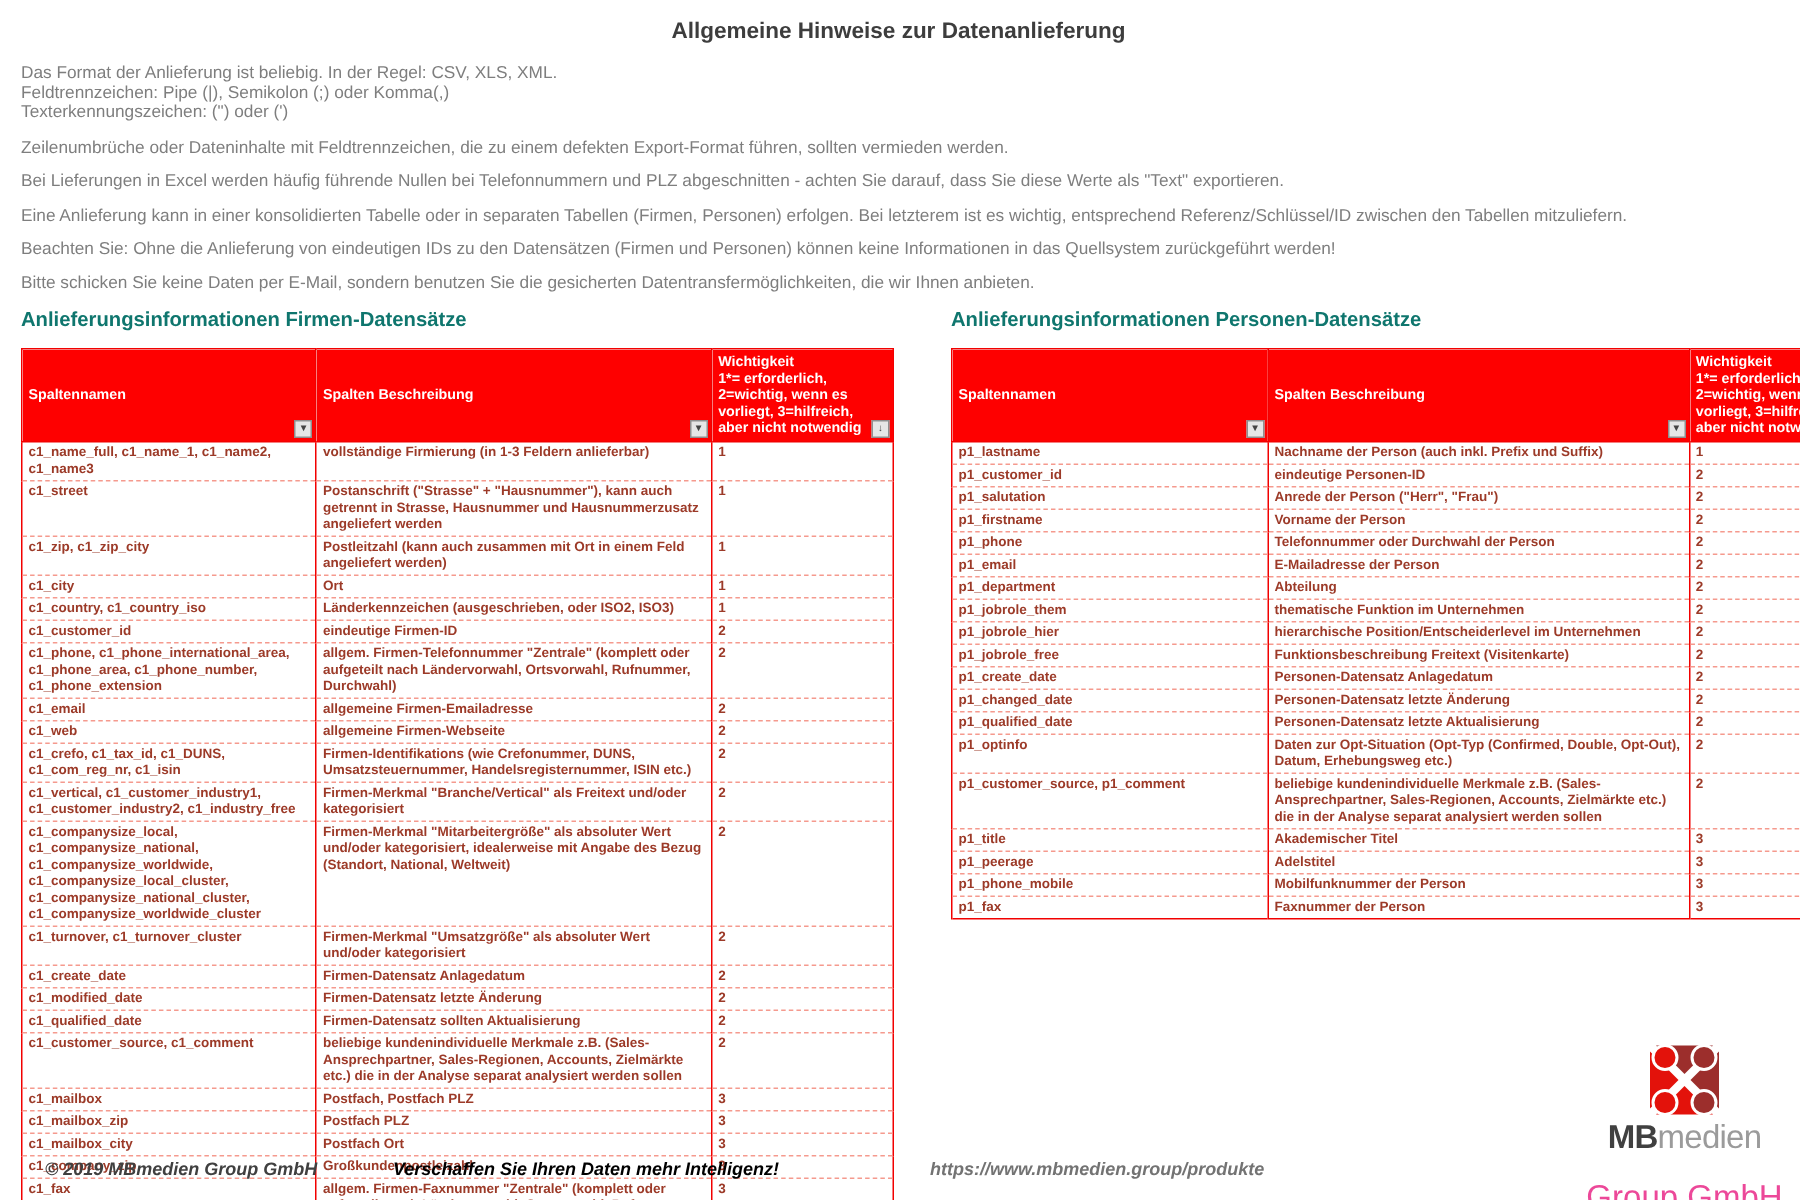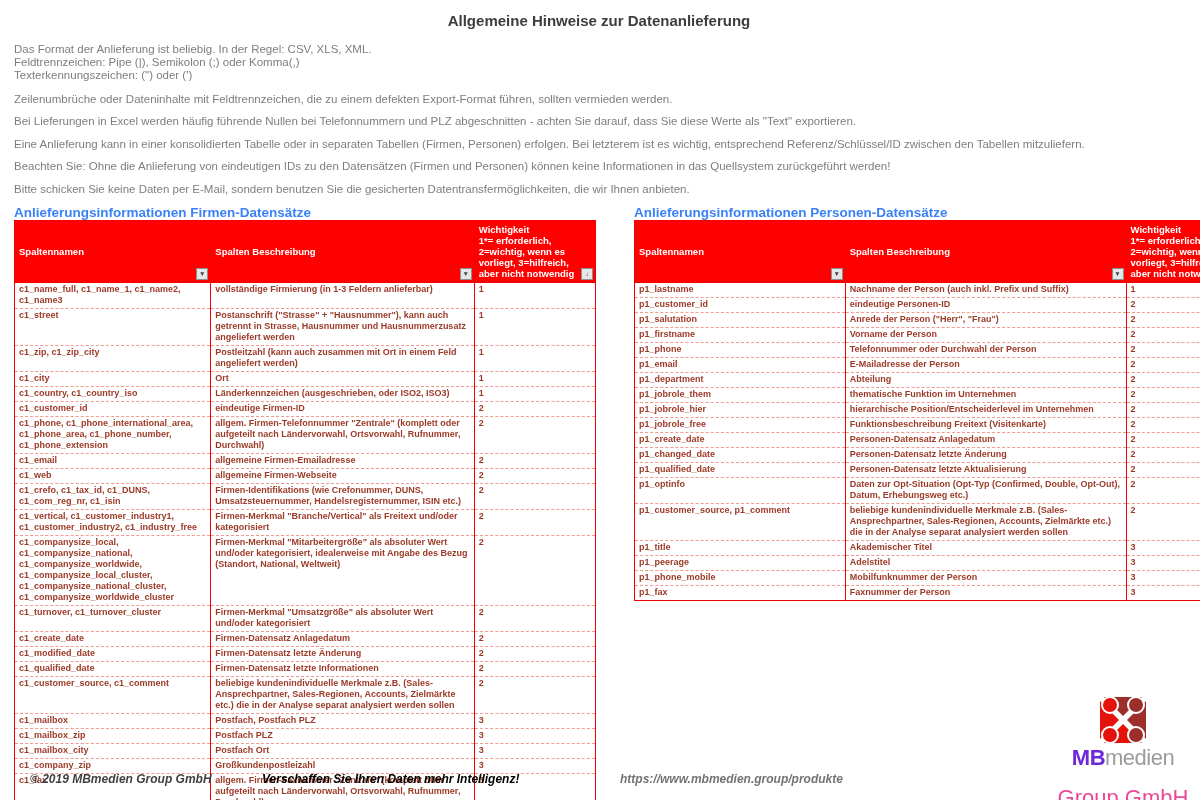--- a/index.html
+++ b/index.html
@@ -7,21 +7,21 @@
   .page { position:relative; width:1200px; height:800px; background:#ffffff; overflow:hidden; }
 
   .top { position:absolute; left:14px; top:12px; width:1170px; }
   .page-title { font-size:15px; font-weight:bold; color:#3d3d3d; margin-bottom:14px;text-align:center; }
   .intro div { font-size:11.5px; color:#7e7e7e; line-height:13px; }
   .paras div { font-size:11.5px; color:#7e7e7e; margin-top:10.5px; white-space:nowrap; }
 
   .section { position:absolute; top:205px; }
   .section.left { left:14px; width:582px; }
   .section.right { left:634px; width:616px; }
-  .section-title { font-size:13.5px; font-weight:bold; color:#3b82f6; margin-bottom:0; }
+  .section-title { font-size:13.5px; font-weight:bold; color:#0f766e; margin-bottom:12px; }
 
   table.dt { border-collapse:collapse; table-layout:fixed; width:100%;
              border:1px solid #f20000; }
   table.dt th { background:#fe0000; color:#ffffff; font-size:9.5px; font-weight:bold;
                 text-align:left; vertical-align:middle; height:47px; position:relative;
                 padding:2px 14px 3px 4px; line-height:11px; border:1px solid #f20000;margin-top:16px; }
   table.dt th.imp { vertical-align:top; padding-top:3px; }
   table.dt td { border-left:1px solid #f20000; border-right:1px solid #f20000;
                 border-bottom:1px dashed #f59a8e; padding:1px 3px 2px 4px;
                 vertical-align:top; font-size:9px; font-weight:bold; color:#9c3a28;
@@ -33,21 +33,21 @@
                    border-right:2px solid #c33; border-bottom:2px solid #c33; }
 
   .footer-item { position:absolute; font-size:12px; font-style:italic; font-weight:bold; white-space:nowrap; }
   .f-copy  { left:30px;  top:772px; color:#404040; }
   .f-slogan{ left:262px; top:772px; color:#000000; }
   .f-url   { left:620px; top:772px; color:#737373; }
 
   .logo { position:absolute; left:1056px; top:694px; width:134px; text-align:center; }
   .logo svg { display:block; margin:0 auto 2px; }
   .logo-line1 { font-size:22px; color:#9b9b9b; line-height:20px; letter-spacing:-0.5px; }
-  .logo-line1 b { color:#6d28d9; }
+  .logo-line1 b { color:#404040; }
   .logo-line2 { font-size:22px; color:#ec4899; line-height:18px;margin-top:21px; }
 </style>
 </head>
 <body>
 
 <div class="page">
 
   <div class="top">
     <div class="page-title">Allgemeine Hinweise zur Datenanlieferung</div>
     <div class="intro">
@@ -160,21 +160,21 @@
             <td>Firmen-Datensatz Anlagedatum</td>
             <td>2</td>
           </tr>
           <tr>
             <td>c1_modified_date</td>
             <td>Firmen-Datensatz letzte Änderung</td>
             <td>2</td>
           </tr>
           <tr>
             <td>c1_qualified_date</td>
-            <td>Firmen-Datensatz letzte Informationen</td>
+            <td>Firmen-Datensatz sollten Aktualisierung</td>
             <td>2</td>
           </tr>
           <tr>
             <td>c1_customer_source, c1_comment</td>
             <td>beliebige kundenindividuelle Merkmale z.B. (Sales-Ansprechpartner, Sales-Regionen, Accounts, Zielmärkte etc.) die in der Analyse separat analysiert werden sollen</td>
             <td>2</td>
           </tr>
           <tr>
             <td>c1_mailbox</td>
             <td>Postfach, Postfach PLZ</td>

